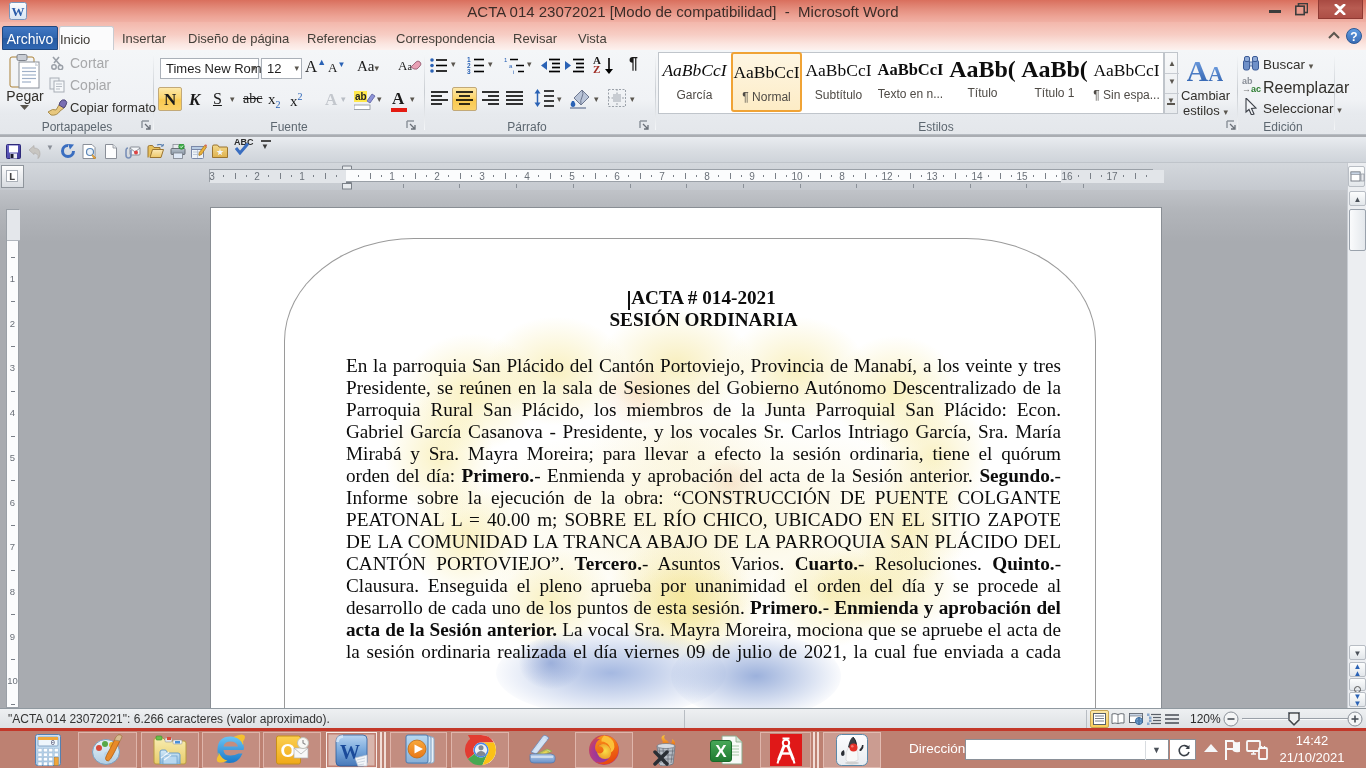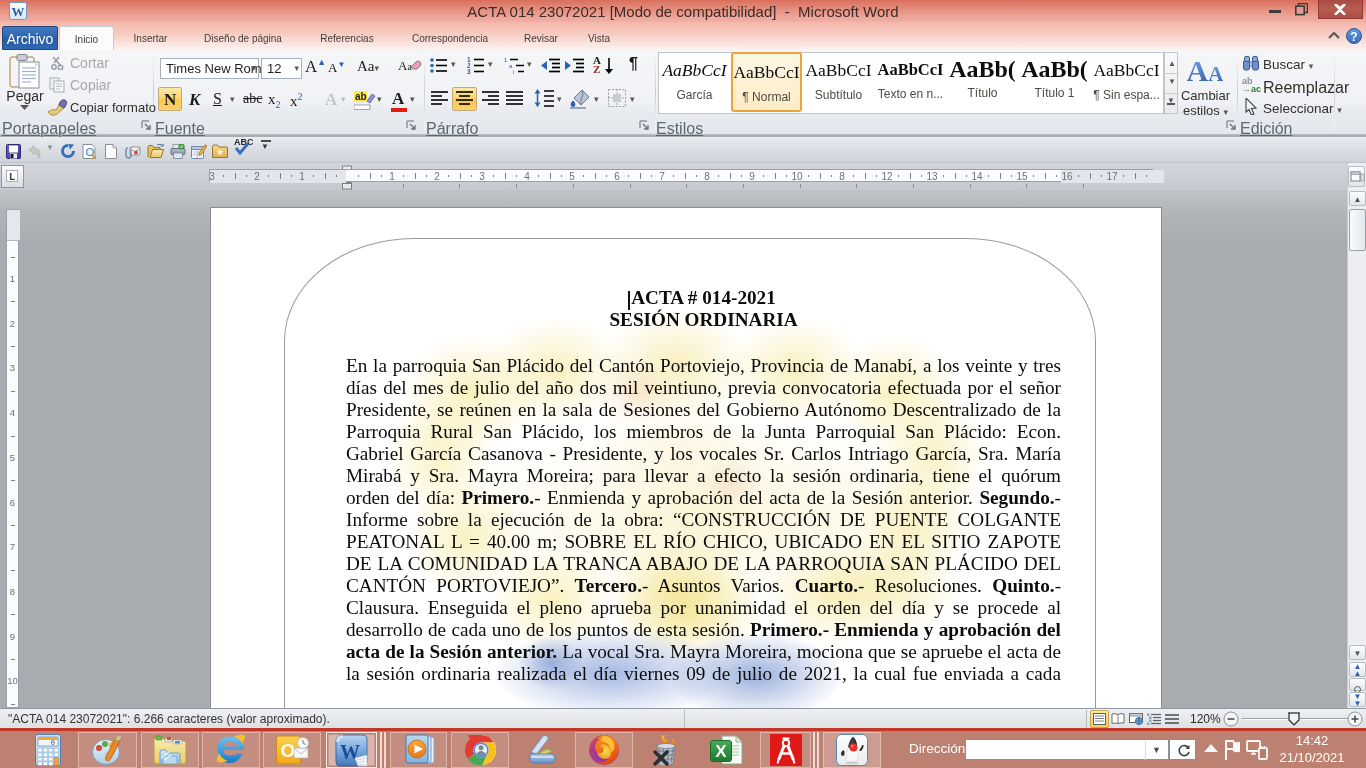--- a/index.html
+++ b/index.html
@@ -13,29 +13,29 @@
     background:linear-gradient(#d96f5d 0%, #e48d7d 40%, #eda395 75%, #f0b0a4 100%); }
   #titletext { left:0; top:2.5px; width:1366px; text-align:center; font-size:15px; color:#3b2c28; }
 
   
   #tabrow { left:0; top:22px; width:1366px; height:28px;
     background:linear-gradient(#f3b7ab 0%, #f7cdc4 45%, #fbe6e1 80%, #fdf1ee 100%); }
 
   #filetab { left:2px; top:26px; width:56px; height:24px; line-height:24px; text-align:center;
     color:#fff; font-size:14px; background:linear-gradient(#4178c4 0%, #2f64ad 50%, #26589f 51%, #3168b3 100%);
     border:1px solid #20477e; border-radius:2px 2px 0 0; }
-  .tab { top:26px; height:24px; line-height:25px; text-align:center; font-size:10px; color:#44403a; }
+  .tab { top:26px; height:24px; line-height:25px; font-size:13px; color:#44403a; }
   .tab.active { background:#fbfbfc; border:1px solid #c8ccd2; border-bottom:none; border-radius:2.5px 2.5px 0 0; color:#3e3a35; }
 
   
   #ribbon { left:0; top:50px; width:1366px; height:85px;
     background:linear-gradient(#f4f6f8 0%, #f0f2f5 60%, #e7eaee 75%, #e4e7eb 100%);
     border-bottom:1px solid #b7bcc2; }
   .grpsep { position:absolute; top:4px; width:1px; height:76px; background:linear-gradient(#f5f7f9, #c9cdd2, #f5f7f9); }
-  .grplabel { position:absolute; top:70px; width:100%; font-size:16px; color:#5d6770;text-decoration:underline; }
+  .grplabel { position:absolute; top:70px; width:100%; text-align:center; font-size:12px; color:#5d6770; }
 
   .graytext { font-size:14px; color:#a7a8aa; }
   .combo { height:21px; background:#fff; border:1px solid #aab0b8; font-size:13px; color:#1e1e1e;
     line-height:19px; padding-left:5px; white-space:nowrap; }
   .cbarr { position:absolute; right:2px; top:0; font-size:9px; color:#5a564f; }
   .serifbtn { font-family:"Liberation Serif", serif; color:#1a1a1a; white-space:nowrap; }
   .minarr { font-size:9px; color:#5a564f; }
   .selbox { background:linear-gradient(#fde8a9, #fbd56e 45%, #f9c94f 55%, #fbd26a); border:1px solid #c2a978; border-radius:2px; }
   .dlg { width:11px; height:11px; }
   .algn { width:17px; height:15px; }
@@ -685,21 +685,20 @@
           <div class="wm" style="left:308px;top:429px;width:64px;height:52px;background:radial-gradient(ellipse, #6d89c8 0%, #6d89c800 72%);opacity:0.55"></div>
           <div class="wm" style="left:230px;top:215px;width:560px;height:185px;background:radial-gradient(ellipse, #f2e08a 0%, #f2e08a00 72%);opacity:0.30"></div>
           <div class="wm" style="left:395px;top:330px;width:150px;height:110px;background:radial-gradient(ellipse, #eed860 0%, #eed86000 70%);opacity:0.45"></div>
           <div class="wm" style="left:600px;top:330px;width:150px;height:100px;background:radial-gradient(ellipse, #eed860 0%, #eed86000 70%);opacity:0.40"></div>
         </div>
       <div id="rborder"></div>
       <div id="cursor"></div>
       <div id="doctitle">ACTA # 014-2021<br>SESIÓN ORDINARIA</div>
       <div id="docbody">
           <div class="jl" style="word-spacing:0.95px">En la parroquia San Plácido del Cantón Portoviejo, Provincia de Manabí, a los veinte y tres</div>
-<div class="jl" style="word-spacing:1.49px">días del mes de julio del año dos mil veintiuno, previa convocatoria efectuada por el señor</div>
 <div class="jl" style="word-spacing:1.55px">Presidente, se reúnen en la sala de Sesiones del Gobierno Autónomo Descentralizado de la</div>
 <div class="jl" style="word-spacing:5.14px">Parroquia Rural San Plácido, los miembros de la Junta Parroquial San Plácido: Econ.</div>
 <div class="jl" style="word-spacing:1.92px">Gabriel García Casanova - Presidente, y los vocales Sr. Carlos Intriago García, Sra. María</div>
 <div class="jl" style="word-spacing:4.03px">Mirabá y Sra. Mayra Moreira; para llevar a efecto la sesión ordinaria, tiene el quórum</div>
 <div class="jl" style="word-spacing:1.74px">orden del día: <b>Primero.</b>- Enmienda y aprobación del acta de la Sesión anterior. <b>Segundo.</b>-</div>
 <div class="jl" style="word-spacing:4.46px">Informe sobre la ejecución de la obra: “CONSTRUCCIÓN DE PUENTE COLGANTE</div>
 <div class="jl" style="word-spacing:2.22px">PEATONAL L = 40.00 m; SOBRE EL RÍO CHICO, UBICADO EN EL SITIO ZAPOTE</div>
 <div class="jl" style="word-spacing:1.08px">DE LA COMUNIDAD LA TRANCA ABAJO DE LA PARROQUIA SAN PLÁCIDO DEL</div>
 <div class="jl" style="word-spacing:5.53px">CANTÓN PORTOVIEJO”. <b>Tercero.</b>- Asuntos Varios. <b>Cuarto.</b>- Resoluciones. <b>Quinto.</b>-</div>
 <div class="jl" style="word-spacing:4.07px">Clausura. Enseguida el pleno aprueba por unanimidad el orden del día y se procede al</div>

